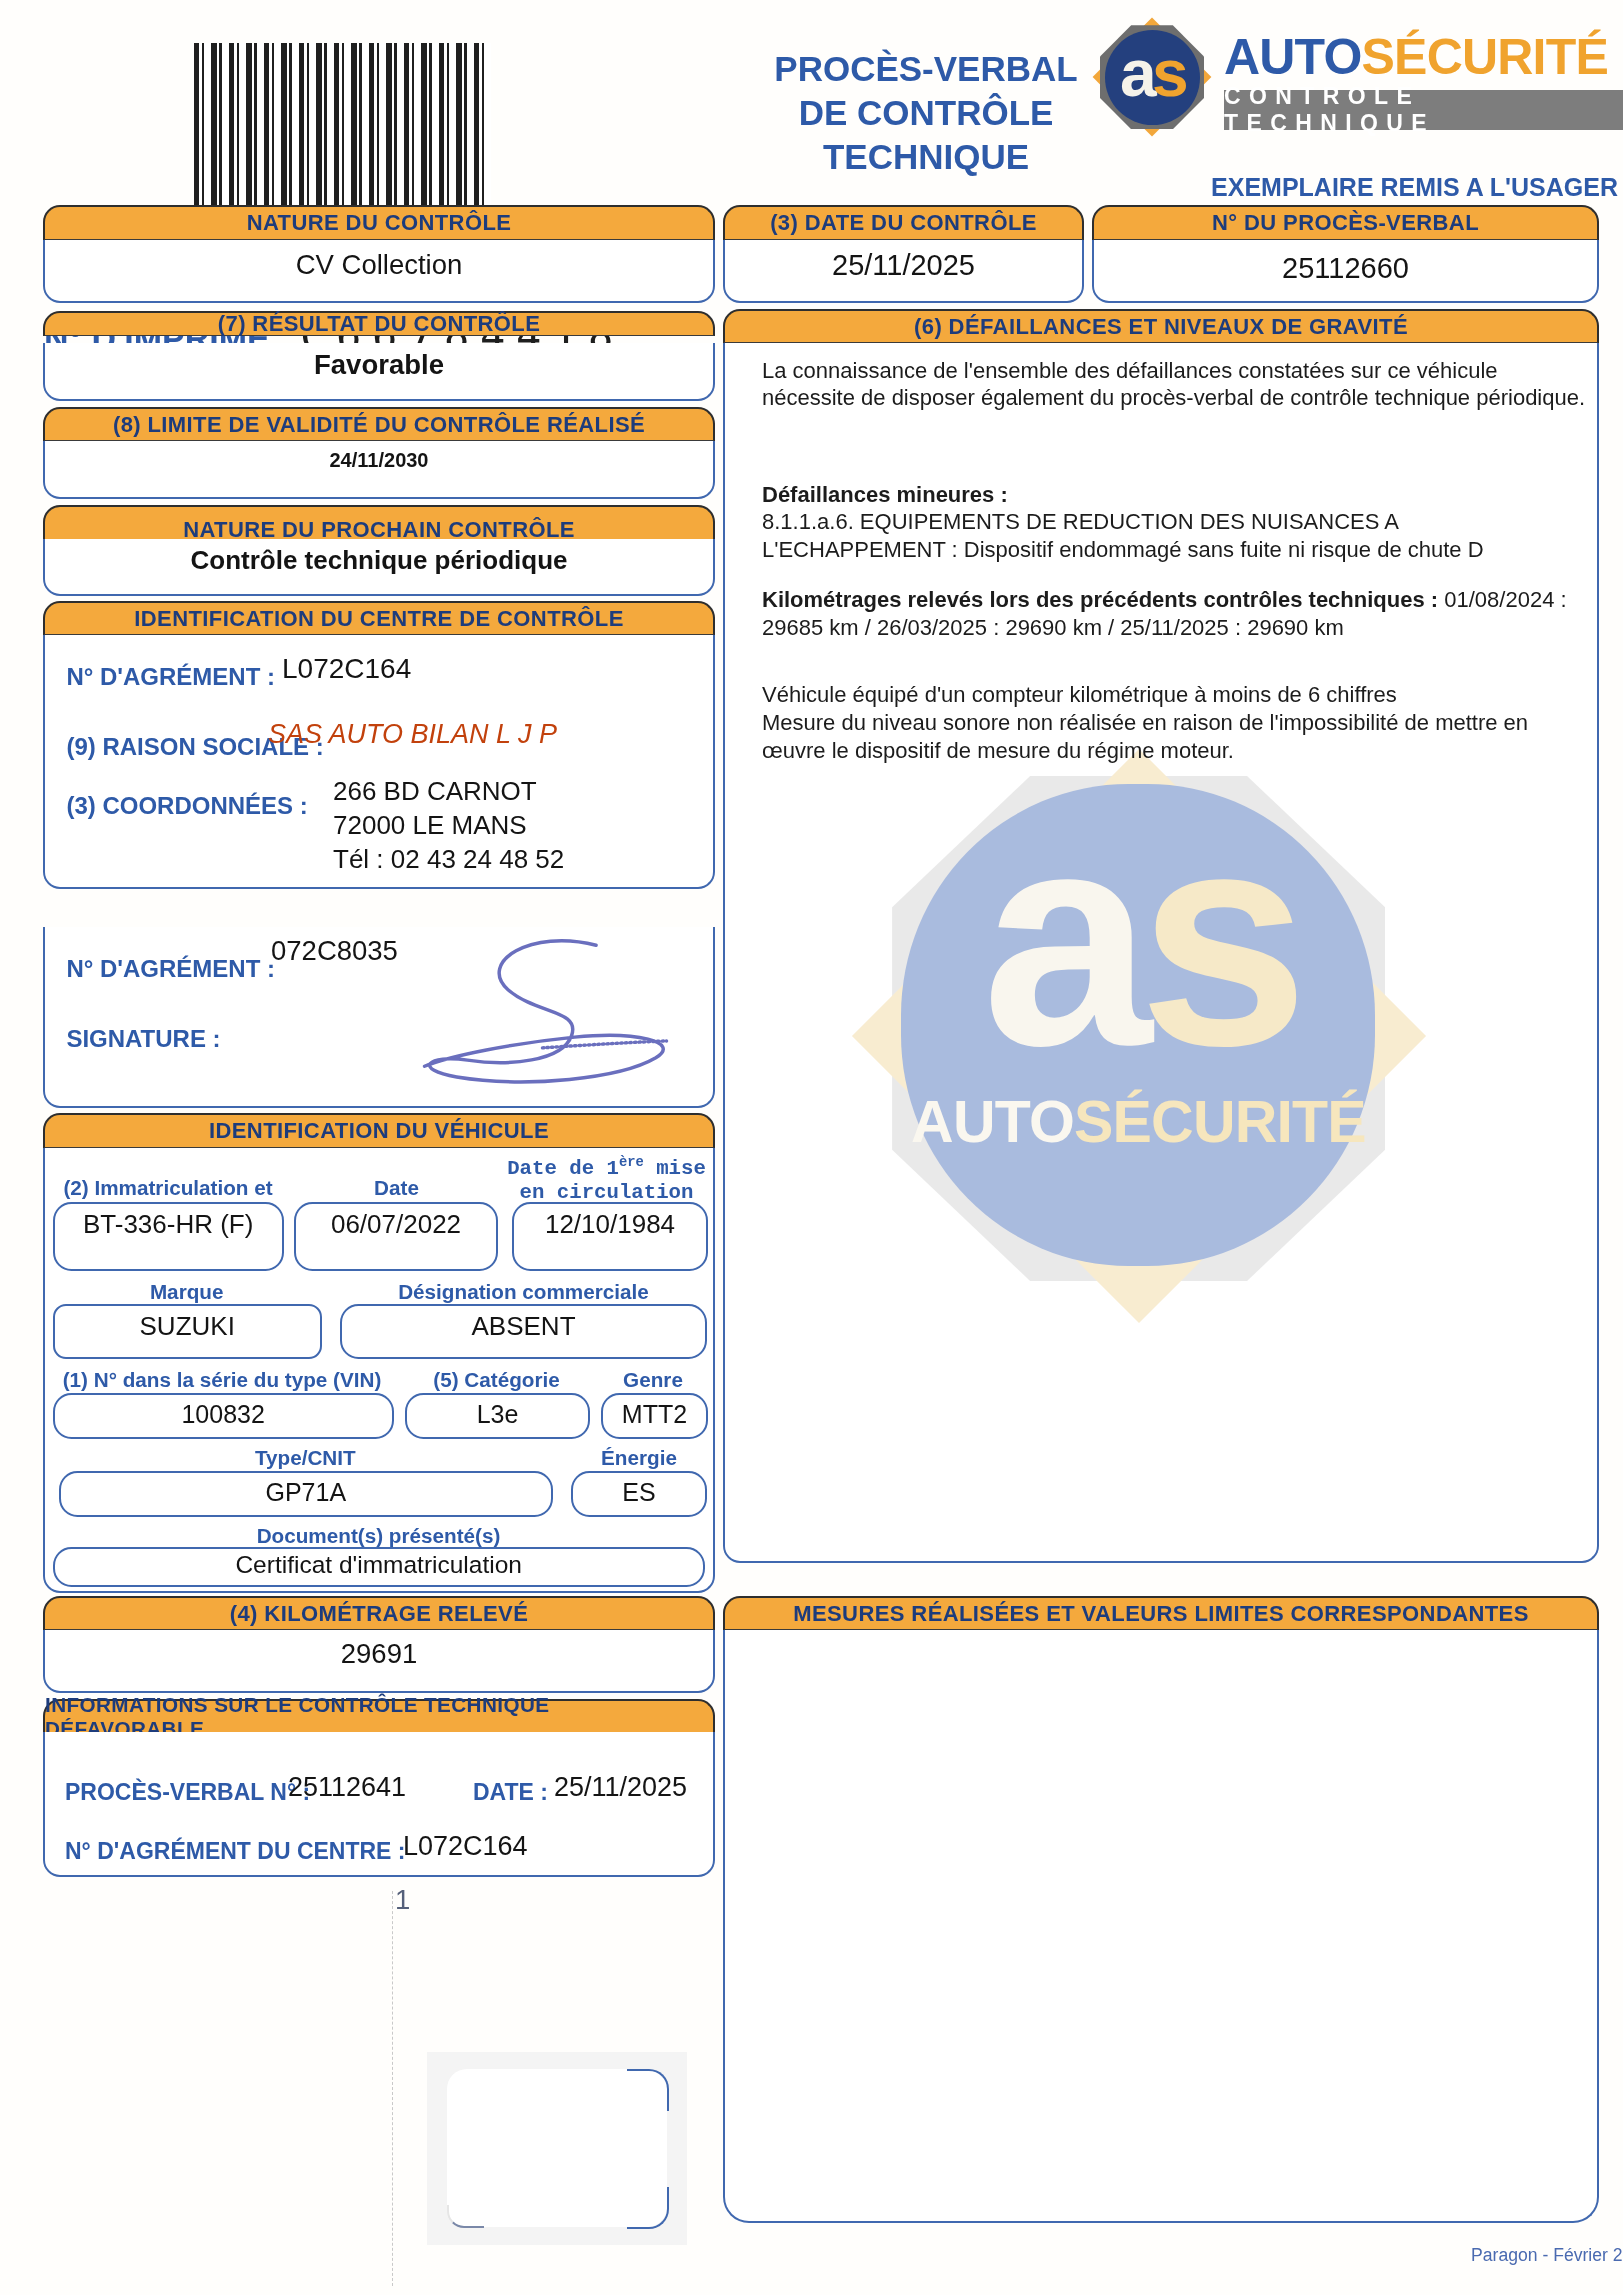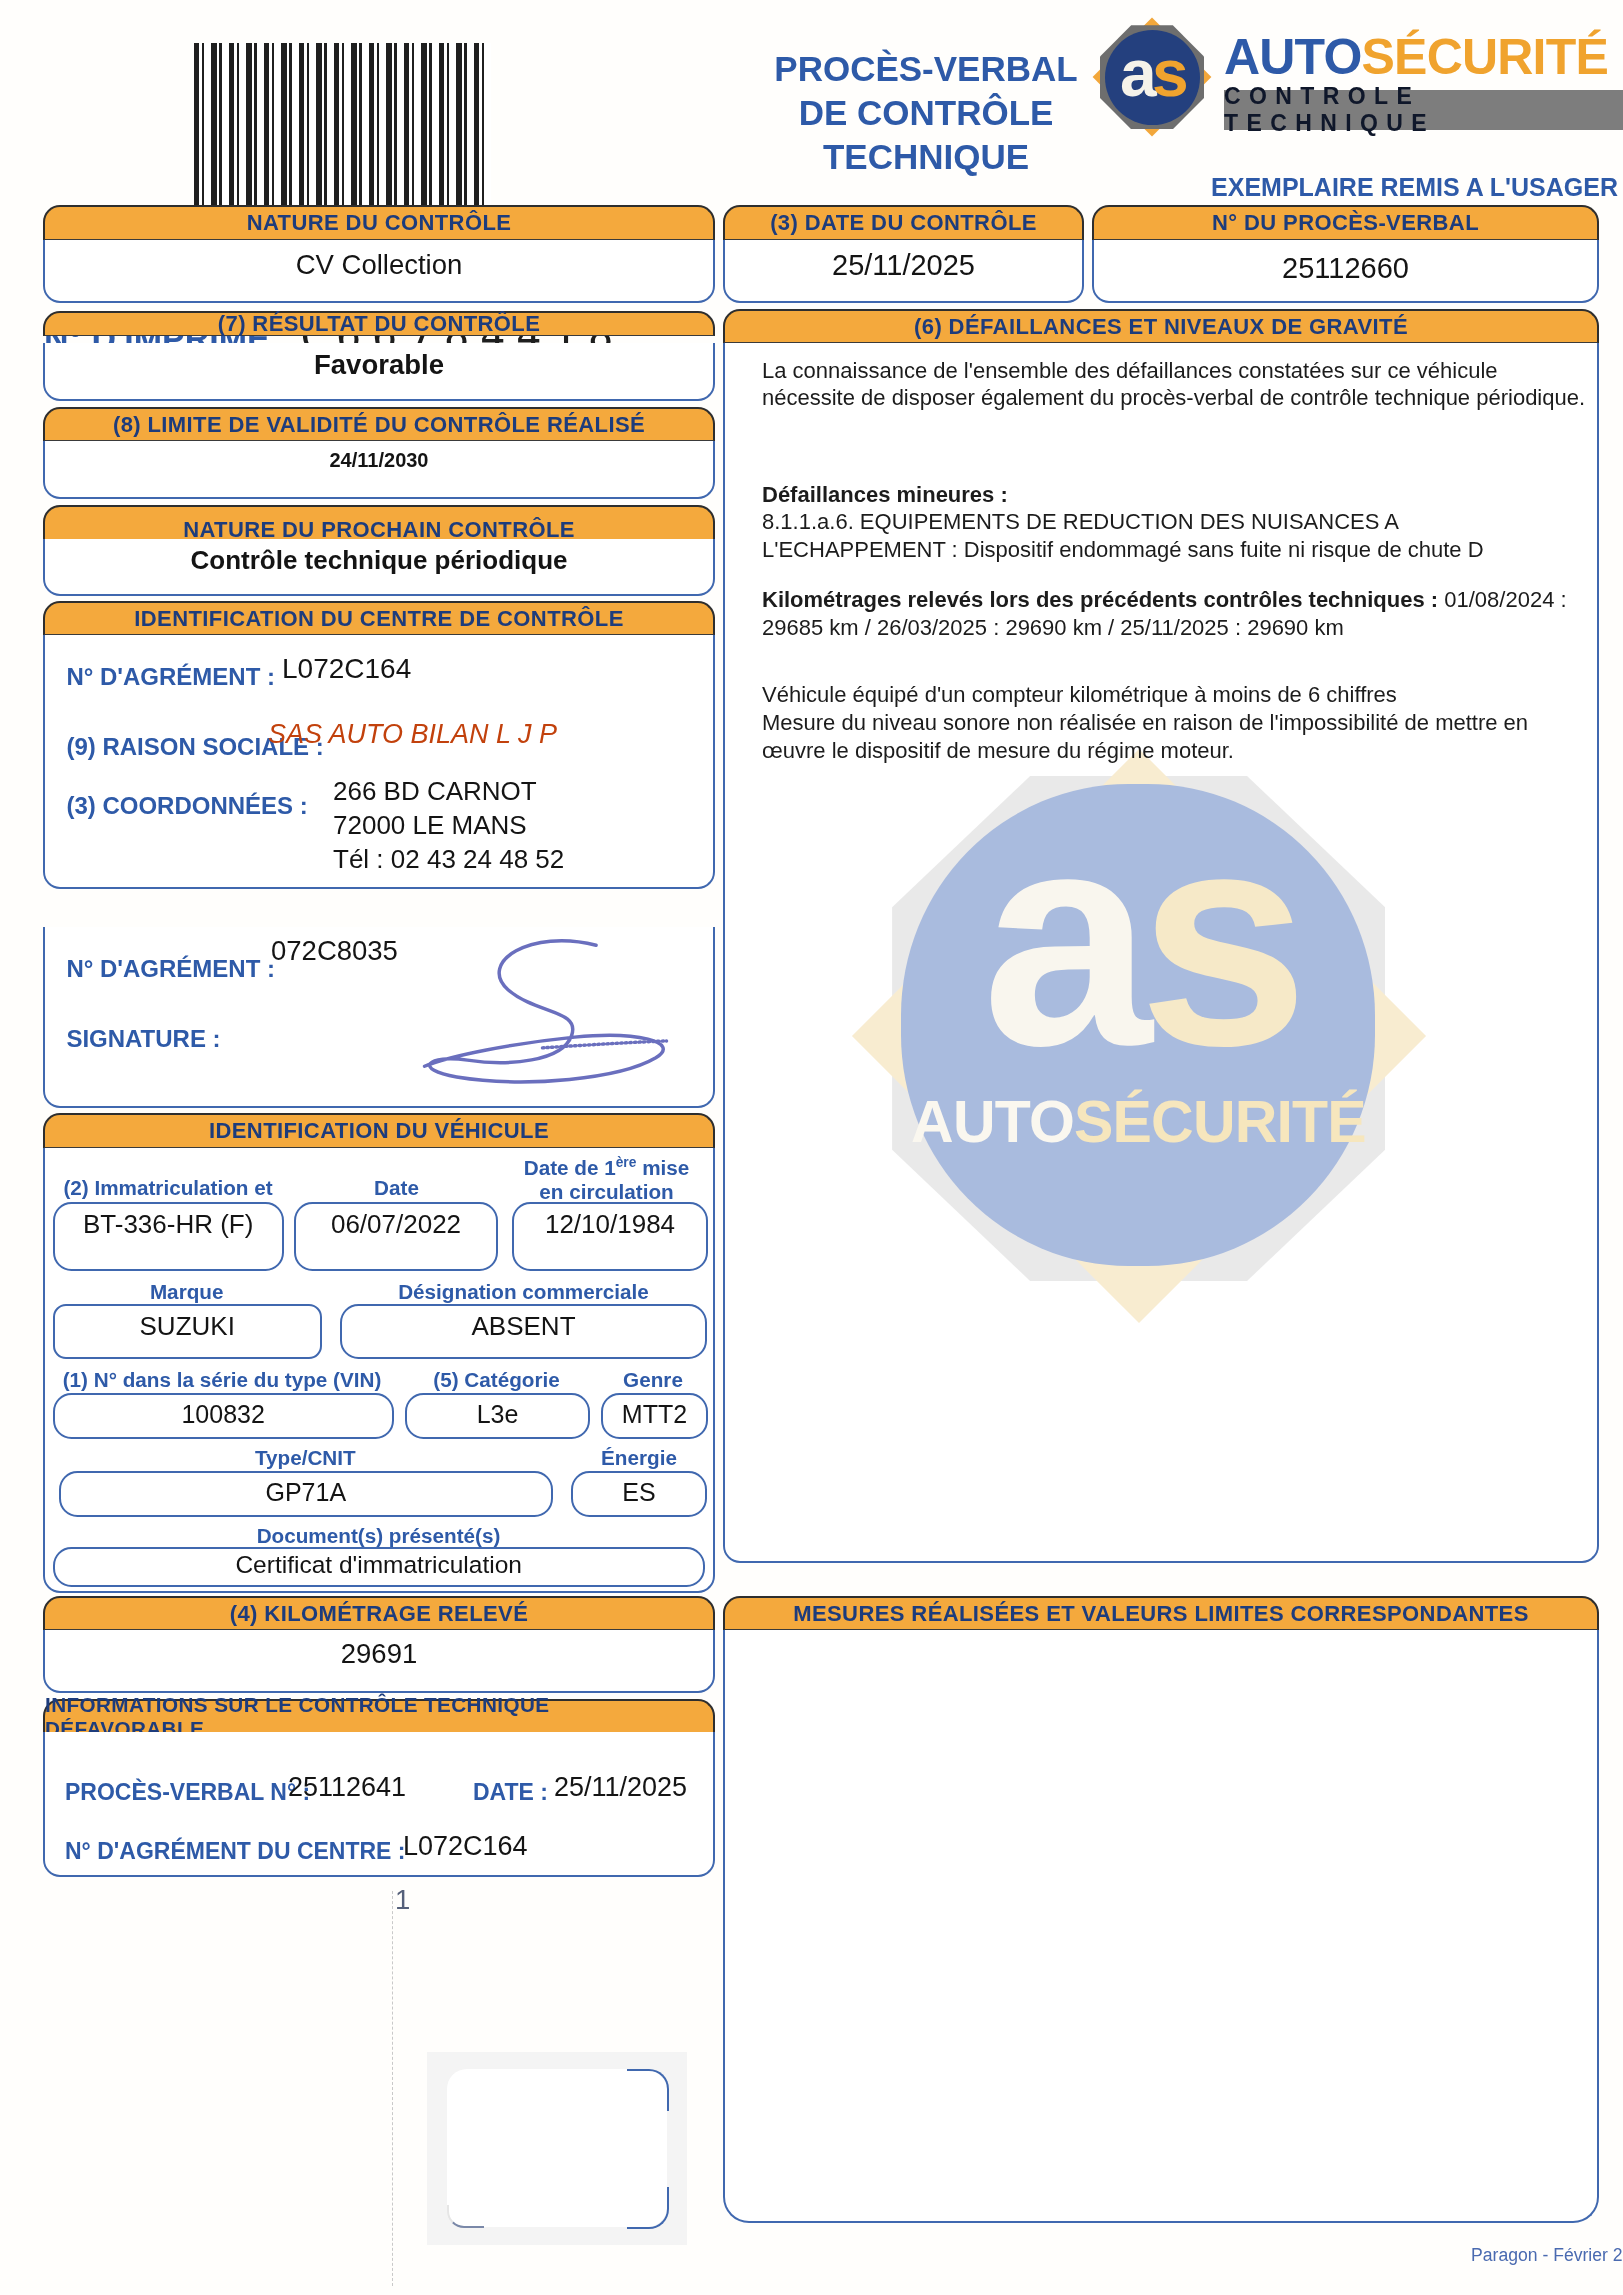--- a/index.html
+++ b/index.html
@@ -17,21 +17,21 @@
   .field{position:absolute;border:2.3px solid #4068af;border-radius:18.4px;background:#fff;
          box-sizing:border-box;text-align:center;}
   .flabel{position:absolute;color:#2e5aa8;font-weight:bold;font-size:20.7px;text-align:center;line-height:24px;}
   .fval{padding-top:4.6px;font-size:26px;color:#141414;}
   .para{position:absolute;color:#1c1c1c;font-size:22px;line-height:27.5px;}
   
   .barcode{position:absolute;left:194px;top:43px;width:297px;height:254px;
     background:repeating-linear-gradient(90deg,#1f1f1f 0 4.6px,#fff 4.6px 7.7px,#1f1f1f 7.7px 10px,
     #fff 10px 17px,#1f1f1f 17px 23px,#fff 23px 25px,#1f1f1f 25px 28px,#fff 28px 35px);}
   .ttl{color:#2e5aa8;font-weight:bold;font-size:35px;line-height:44px;text-align:center;}
-  .graybar{position:absolute;background:#7d7d7d;color:#0f172a;font-weight:bold;font-size:23px;
+  .graybar{position:absolute;background:#7d7d7d;color:#ffffff;font-weight:bold;font-size:23px;
            letter-spacing:8.4px;display:flex;align-items:center;justify-content:center;}
   .octa{clip-path:polygon(30% 0,70% 0,100% 30%,100% 70%,70% 100%,30% 100%,0 70%,0 30%);}
   
   .wm-oct{position:absolute;left:6.1px;top:0;width:493px;height:505px;background:#d7d7d7;opacity:.55;
     clip-path:polygon(28% 0,72% 0,100% 26%,100% 74%,72% 100%,28% 100%,0 74%,0 26%);}
   .wm-dia{position:absolute;left:50px;top:57px;width:406px;height:406px;background:#f8ecd0;transform:rotate(45deg);}
   .wm-cir{position:absolute;left:15.3px;top:7.7px;width:474px;height:482px;background:#a9bbde;border-radius:48%;}
   .wm-as{position:absolute;left:0;top:1.5px;width:505px;text-align:center;
          font-size:306px;font-weight:bold;letter-spacing:-13.8px;line-height:321px;}
   .wm-brand{position:absolute;left:0;top:312px;width:505px;text-align:center;
@@ -109,21 +109,21 @@
       <path class="inkline" d="M 320 16 C 235 -6 165 38 205 74 C 242 106 300 100 288 134 C 276 168 206 174 152 166 C 100 158 80 178 138 188 C 230 203 352 190 398 163 C 432 142 372 128 292 136 C 212 144 130 160 96 174"></path>
       <path class="inkline" d="M 250 150 C 310 146 380 142 412 141" stroke-dasharray="2 4"></path>
     </svg>
   </div>
 
   <div class="band" style="left:43px;top:1113px;width:672px;height:35px;">IDENTIFICATION DU VÉHICULE</div>
   <div class="sbody" style="left:43px;top:1148px;width:672px;height:445px;">
 
     <div class="flabel" style="left:0;top:27.5px;width:246px;">(2) Immatriculation et pays</div>
     <div class="flabel" style="left:242px;top:27.5px;width:219px;">Date d'immatriculation</div>
-    <div class="flabel" style="left:459px;top:3.1px;width:205px;">
+    <div class="flabel" style="left:459px;top:3.1px;width:205px;font-family:Liberation Mono, monospace;">
       <span>Date de 1</span><sup style="font-size:13.8px;">ère</sup><span> mise</span><br>
       <span>en circulation</span>
     </div>
     <div class="field" style="left:7.7px;top:54px;width:231px;height:69px;">
         <div class="fval">BT-336-HR (F)</div>
       </div>
     <div class="field" style="left:249px;top:54px;width:204px;height:69px;">
         <div class="fval">06/07/2022</div>
       </div>
     <div class="field" style="left:467px;top:54px;width:196px;height:69px;">

